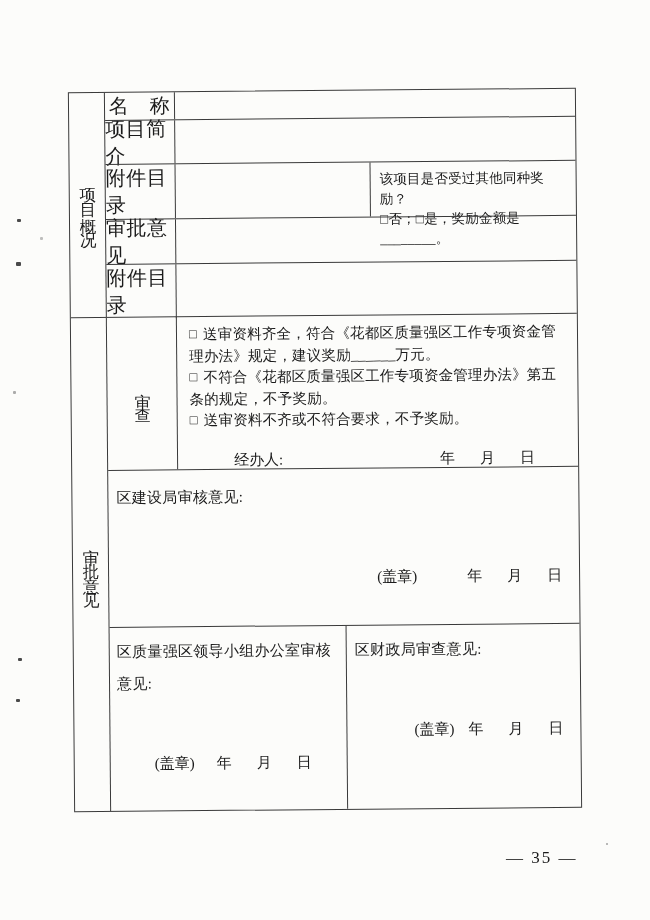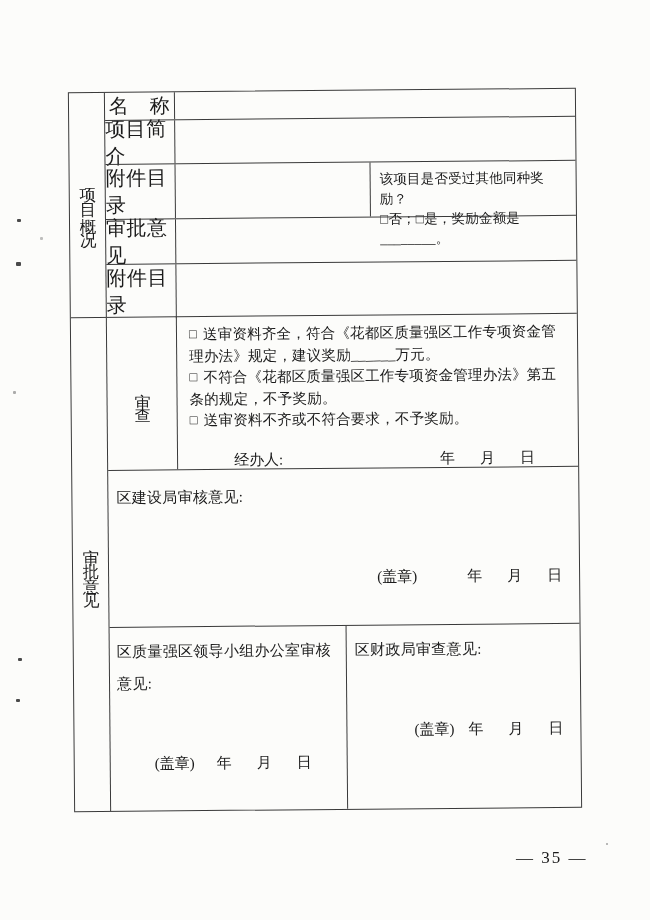--- a/index.html
+++ b/index.html
@@ -90,21 +90,20 @@
   .cell-office { width:237px; border-right:1.6px solid #3a3a3a; position:relative; padding:8px 6px 0 7px; }
   .cell-finance { flex:1; position:relative; padding:8px 6px 0 8px; }
   .stamp-office { left:0; right:0; bottom:37px; justify-content:flex-end; padding-right:30px; gap:22px; }
   .stamp-finance { left:0; right:0; top:95px; justify-content:flex-end; padding-right:12px; gap:14px; }
 
   
   .page-number {
     position:absolute; left:506px; top:848px;
     font-size:17px; letter-spacing:2px;
     font-family:"Liberation Serif","DejaVu Serif",serif;
-    margin-left:10px;
   }
 
   
   .speck { position:absolute; background:#4a4a4a; border-radius:1px; }
   .s1 { left:17px; top:219px; width:4px; height:3px; }
   .s2 { left:40px; top:237px; width:3px; height:3px; opacity:.35; }
   .s3 { left:16px; top:262px; width:5px; height:4px; }
   .s4 { left:13px; top:391px; width:3px; height:3px; opacity:.45; }
   .s5 { left:18px; top:658px; width:4px; height:3px; }
   .s6 { left:16px; top:699px; width:4px; height:3px; }

